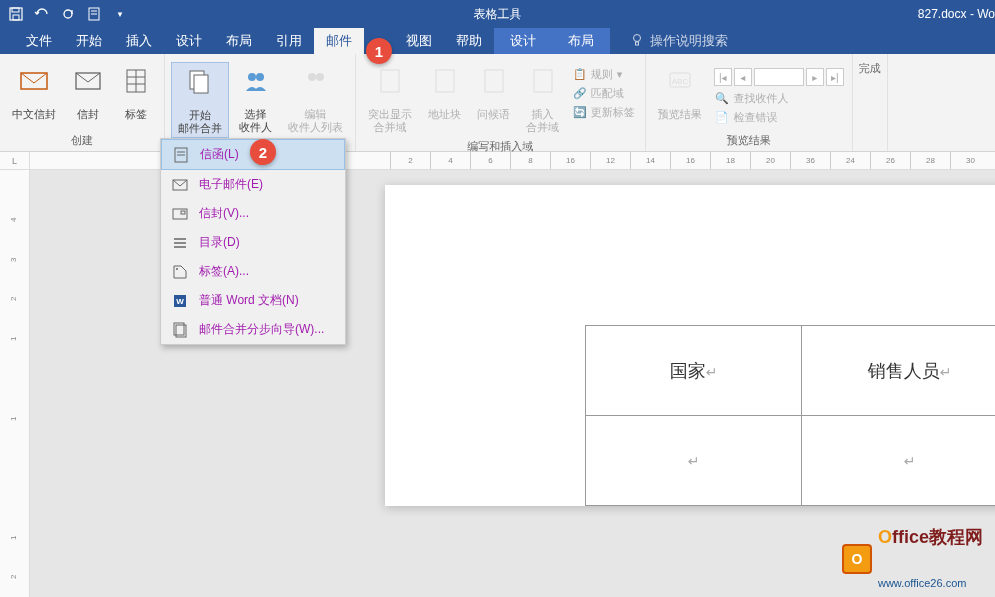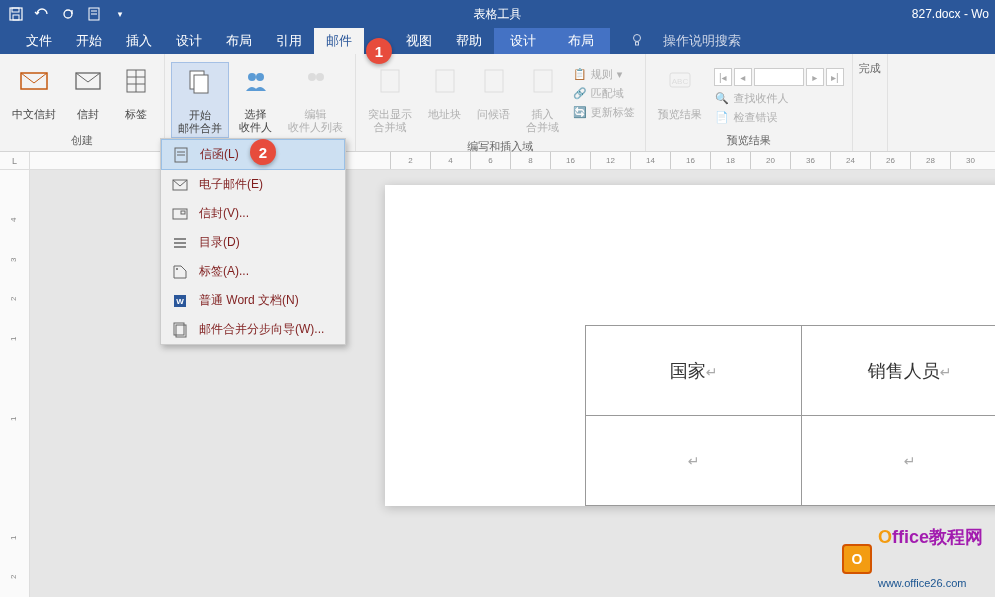--- a/index.html
+++ b/index.html
@@ -2,47 +2,47 @@
 <html><head>
   <meta charset="utf-8">
   <style>
     * { margin: 0; padding: 0; box-sizing: border-box; font-family: "Microsoft YaHei", sans-serif; }
     body { width: 995px; height: 597px; background: #e6e6e6; overflow: hidden; position: relative; }
     
     .titlebar { height: 28px; background: #2b579a; display: flex; align-items: center; color: #fff; font-size: 12px; }
     .qat { display: flex; align-items: center; padding: 0 8px; gap: 10px; }
     .qat-icon { width: 16px; height: 16px; display: flex; align-items: center; justify-content: center; cursor: pointer; }
     .title-center { position: absolute; left: 50%; transform: translateX(-50%); font-size: 12px; }
-    .title-right { position: absolute; right: 6px; font-size: 12px; }
+    .title-right { position: absolute; right: 0; font-size: 12px; }
     
     .tabs { height: 26px; background: #2b579a; display: flex; align-items: center; color: #fff; font-size: 13px; padding-left: 14px; }
     .tab { padding: 0 12px; height: 26px; display: flex; align-items: center; cursor: pointer; position: relative; }
     .tab.active { background: #f3f3f3; color: #2b579a; }
     .context-tab { background: #4472c4; padding: 0 16px; }
-    .tell-me { display: flex; align-items: center; gap: 19px; color: #d0d8e8; font-size: 13px; margin-left: 20px; }
+    .tell-me { display: flex; align-items: center; gap: 6px; color: #d0d8e8; font-size: 13px; margin-left: 20px; }
     
     .ribbon { height: 98px; background: #f3f3f3; border-bottom: 1px solid #d4d4d4; display: flex; }
     .rgroup { height: 100%; border-right: 1px solid #e1e1e1; display: flex; flex-direction: column; align-items: center; justify-content: space-between; padding: 4px 6px 0 6px; }
     .rgroup-items { display: flex; gap: 4px; flex: 1; align-items: flex-start; padding-top: 4px; }
     .rgroup-label { font-size: 11px; color: #666; padding: 3px 0; }
     .big-btn { display: flex; flex-direction: column; align-items: center; padding: 2px 6px; cursor: pointer; min-width: 42px; }
     .big-btn.highlighted { background: #d5e1f2; border: 1px solid #a5c0e5; }
     .big-btn .icon-slot { width: 32px; height: 34px; display: flex; align-items: center; justify-content: center; }
     .big-btn .label { font-size: 11px; color: #444; text-align: center; line-height: 13px; margin-top: 10px; }
     .big-btn.disabled .label { color: #b0b0b0; }
     .big-btn.disabled svg { opacity: 0.4; }
     .small-btns { display: flex; flex-direction: column; gap: 2px; font-size: 11px; color: #444; padding-top: 4px; }
     .small-btn { display: flex; align-items: center; gap: 4px; padding: 1px 4px; cursor: pointer; }
     .small-btn.disabled { color: #b0b0b0; }
     .nav-btns { display: flex; gap: 2px; align-items: center; padding: 2px; }
     .nav-btn { width: 18px; height: 18px; border: 1px solid #ccc; background: #fff; display: flex; align-items: center; justify-content: center; color: #aaa; font-size: 10px; }
     .nav-input { width: 50px; height: 18px; border: 1px solid #ccc; background: #fff; }
     
     .dropdown { position: absolute; left: 160px; top: 138px; width: 186px; background: #f0f0f0; border: 1px solid #ccc; box-shadow: 2px 3px 6px rgba(0,0,0,0.25); z-index: 100; }
-    .dropdown-item { display: flex; align-items: center; padding: 6px 10px; font-size: 12px; color: #7f1d1d; cursor: pointer; gap: 10px; }
+    .dropdown-item { display: flex; align-items: center; padding: 6px 10px; font-size: 12px; color: #a21caf; cursor: pointer; gap: 10px; }
     .dropdown-item.highlighted { background: #cde0f2; border: 1px solid #9ac0e6; }
     .dropdown-item .icon-slot { width: 18px; height: 16px; display: flex; align-items: center; justify-content: center; }
     
     .badge { width: 26px; height: 26px; border-radius: 50%; background: #e74c3c; color: #fff; display: flex; align-items: center; justify-content: center; font-weight: bold; font-size: 15px; position: absolute; z-index: 200; box-shadow: 0 2px 4px rgba(0,0,0,0.3); }
     
     .ruler-h { position: absolute; top: 152px; left: 30px; right: 0; height: 18px; background: #fafafa; border-bottom: 1px solid #ddd; font-size: 8px; color: #888; display: flex; align-items: center; overflow: hidden; }
     .ruler-corner { position: absolute; top: 152px; left: 0; width: 30px; height: 18px; background: #fafafa; border-right: 1px solid #ddd; border-bottom: 1px solid #ddd; display: flex; align-items: center; justify-content: center; font-size: 9px; color: #888; }
     
     .workspace { position: absolute; top: 170px; left: 30px; right: 0; bottom: 0; background: #e6e6e6; overflow: hidden; }
     .ruler-v { position: absolute; top: 170px; left: 0; width: 30px; bottom: 0; background: #fafafa; border-right: 1px solid #ddd; font-size: 8px; color: #888; display: flex; flex-direction: column; align-items: center; padding-top: 30px; }
@@ -51,21 +51,21 @@
     .page { position: absolute; left: 355px; top: 15px; width: 800px; background: #fff; box-shadow: 0 2px 10px rgba(0,0,0,0.2); padding: 140px 0 0 200px; }
     .doc-table { border-collapse: collapse; }
     .doc-table td { border: 1px solid #999; width: 216px; height: 90px; text-align: center; font-size: 18px; color: #333; position: relative; }
     .para-mark { color: #aaa; font-size: 14px; }
     
     .watermark { position: absolute; right: 12px; bottom: 8px; display: flex; align-items: center; gap: 6px; z-index: 300; }
     .watermark-logo { width: 30px; height: 30px; background: #f39c12; border-radius: 4px; display: flex; align-items: center; justify-content: center; color: #fff; font-weight: bold; font-size: 14px; border: 2px solid #d35400; }
     .watermark-text { display: flex; flex-direction: column; line-height: 1; }
     .watermark-main { font-size: 18px; font-weight: bold; }
     .watermark-main .o { color: #f39c12; }
-    .watermark-main .rest { color: #a21caf; text-align: right; }
+    .watermark-main .rest { color: #7f1d1d; text-align: right; }
     .watermark-sub { font-size: 11px; color: #1a5490; margin-top: 32px; }
     
     .ruler-tick { display: inline-block; width: 40px; text-align: center; border-left: 1px solid #ccc; height:100%; line-height:18px; }
   </style>
 </head>
 <body>
 
 <div class="titlebar">
   <div class="qat">
     <div class="qat-icon">

